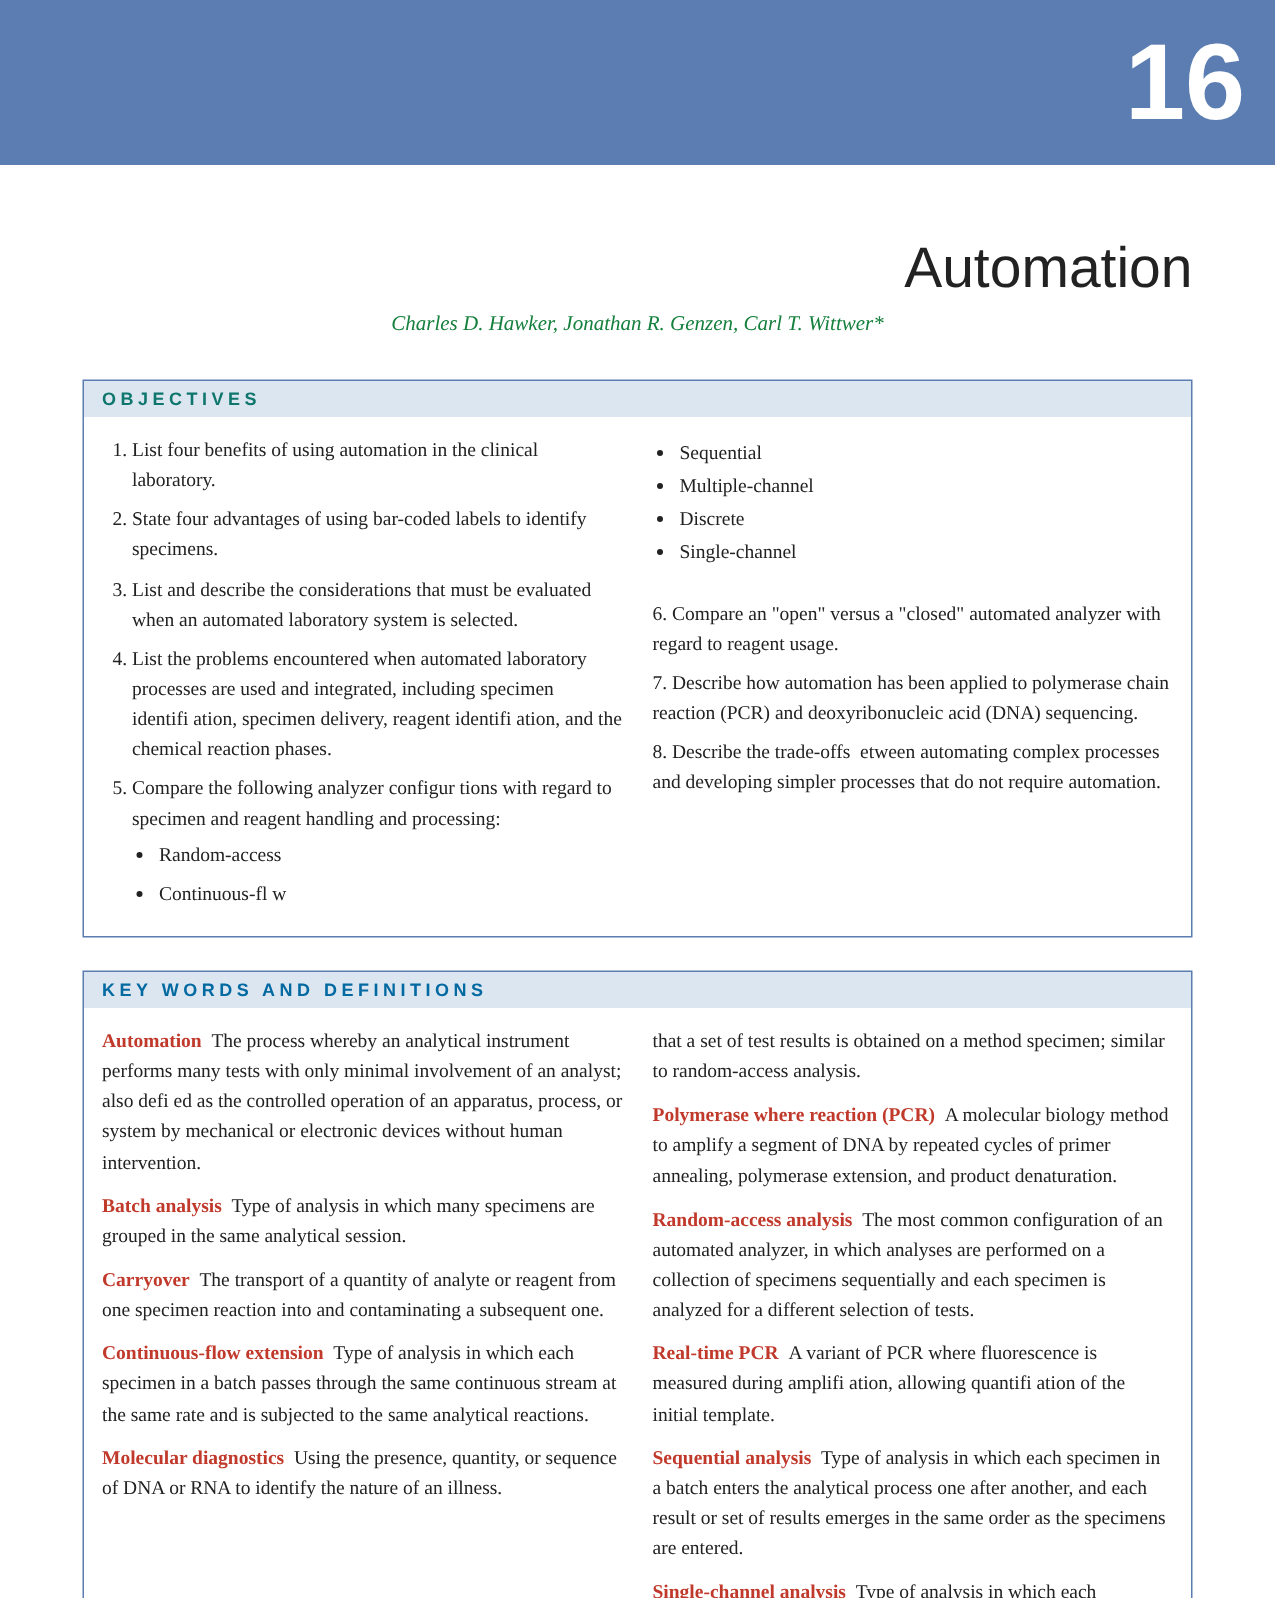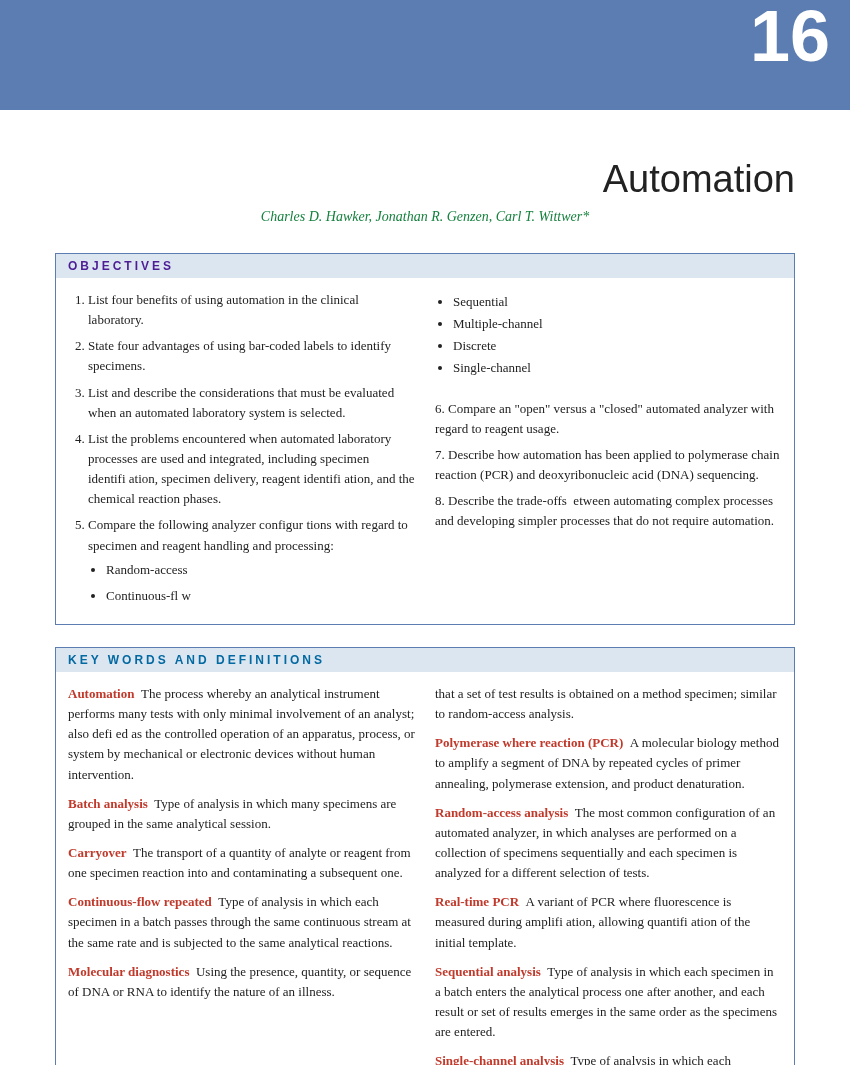--- a/index.html
+++ b/index.html
@@ -21,20 +21,21 @@
       background: #5b7db1;
     }
     .chapter-number-box {
       position: absolute;
       top: 0;
       right: 0;
       width: 120px;
       height: 110px;
       background: #5b7db1;
       display: flex;
+      align-items: center;
       justify-content: center;
     }
     .chapter-number {
       color: #ffffff;
       font-size: 72px;
       font-family: Arial, sans-serif;
       font-weight: bold;
       line-height: 1;
     }
 
@@ -69,21 +70,21 @@
       border: 1.5px solid #5b7db1;
       margin-bottom: 22px;
     }
     .section-header {
       background: #dce6f1;
       padding: 5px 12px;
       letter-spacing: 3px;
       font-size: 12px;
       font-family: Arial, Helvetica, sans-serif;
       font-weight: bold;
-      color: #4c1d95;
+      color: #0f766e;
       text-transform: uppercase;
     }
     .section-content {
       padding: 12px 12px 12px 12px;
       display: flex;
       gap: 20px;
     }
 
     
     .objectives-left {
@@ -212,21 +213,21 @@
         <div class="keyword-entry">
           <span class="keyword-term">Automation</span>&nbsp;&nbsp;The process whereby an analytical instrument performs many tests with only minimal involvement of an analyst; also defi&nbsp;ed as the controlled operation of an apparatus, process, or system by mechanical or electronic devices without human intervention.
         </div>
         <div class="keyword-entry">
           <span class="keyword-term">Batch analysis</span>&nbsp;&nbsp;Type of analysis in which many specimens are grouped in the same analytical session.
         </div>
         <div class="keyword-entry">
           <span class="keyword-term">Carryover</span>&nbsp;&nbsp;The transport of a quantity of analyte or reagent from one specimen reaction into and contaminating a subsequent one.
         </div>
         <div class="keyword-entry">
-          <span class="keyword-term">Continuous-flow repeated</span>&nbsp;&nbsp;Type of analysis in which each specimen in a batch passes through the same continuous stream at the same rate and is subjected to the same analytical reactions.
+          <span class="keyword-term">Continuous-flow extension</span>&nbsp;&nbsp;Type of analysis in which each specimen in a batch passes through the same continuous stream at the same rate and is subjected to the same analytical reactions.
         </div>
         <div class="keyword-entry">
           <span class="keyword-term">Molecular diagnostics</span>&nbsp;&nbsp;Using the presence, quantity, or sequence of DNA or RNA to identify the nature of an illness.
         </div>
       </div>
 
       <div class="keywords-col">
         <div class="keyword-entry">
           that a set of test results is obtained on a method specimen; similar to random-access analysis.
         </div>

